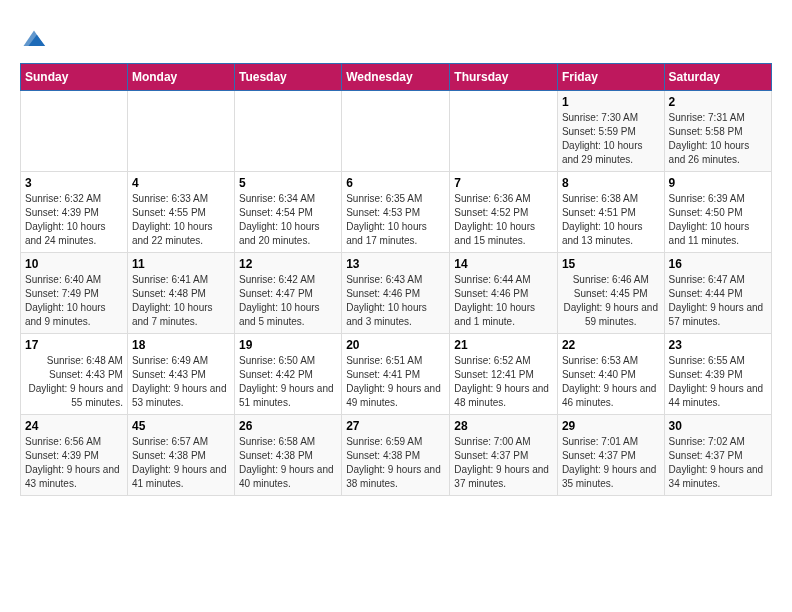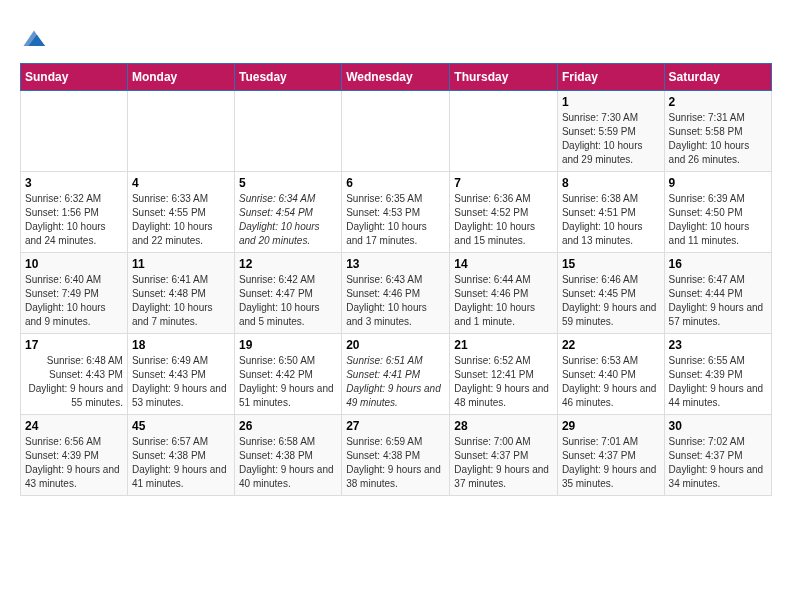--- a/index.html
+++ b/index.html
@@ -144,32 +144,32 @@
           <div class="day-num">2</div>
           <div class="day-info" style="white-space: pre-line;">Sunrise: 7:31 AM
 Sunset: 5:58 PM
 Daylight: 10 hours and 26 minutes.</div>
         </td>
       </tr>
       <tr>
         <td>
           <div class="day-num">3</div>
           <div class="day-info" style="white-space: pre-line;">Sunrise: 6:32 AM
-Sunset: 1:56 PM
+Sunset: 4:39 PM
 Daylight: 10 hours and 24 minutes.</div>
         </td>
         <td>
           <div class="day-num">4</div>
           <div class="day-info" style="white-space: pre-line;">Sunrise: 6:33 AM
 Sunset: 4:55 PM
 Daylight: 10 hours and 22 minutes.</div>
         </td>
         <td>
           <div class="day-num">5</div>
-          <div class="day-info" style="white-space: pre-line; font-style: italic;">Sunrise: 6:34 AM
+          <div class="day-info" style="white-space: pre-line;">Sunrise: 6:34 AM
 Sunset: 4:54 PM
 Daylight: 10 hours and 20 minutes.</div>
         </td>
         <td>
           <div class="day-num">6</div>
           <div class="day-info" style="white-space: pre-line;">Sunrise: 6:35 AM
 Sunset: 4:53 PM
 Daylight: 10 hours and 17 minutes.</div>
         </td>
         <td>
@@ -217,21 +217,21 @@
 Daylight: 10 hours and 3 minutes.</div>
         </td>
         <td>
           <div class="day-num">14</div>
           <div class="day-info" style="white-space: pre-line;">Sunrise: 6:44 AM
 Sunset: 4:46 PM
 Daylight: 10 hours and 1 minute.</div>
         </td>
         <td>
           <div class="day-num">15</div>
-          <div class="day-info" style="white-space: pre-line;">Sunrise: 6:46 AM
+          <div class="day-info" style="white-space: pre-line; text-align: center;">Sunrise: 6:46 AM
 Sunset: 4:45 PM
 Daylight: 9 hours and 59 minutes.</div>
         </td>
         <td>
           <div class="day-num">16</div>
           <div class="day-info" style="white-space: pre-line;">Sunrise: 6:47 AM
 Sunset: 4:44 PM
 Daylight: 9 hours and 57 minutes.</div>
         </td>
       </tr>
@@ -249,21 +249,21 @@
 Daylight: 9 hours and 53 minutes.</div>
         </td>
         <td>
           <div class="day-num">19</div>
           <div class="day-info" style="white-space: pre-line;">Sunrise: 6:50 AM
 Sunset: 4:42 PM
 Daylight: 9 hours and 51 minutes.</div>
         </td>
         <td>
           <div class="day-num">20</div>
-          <div class="day-info" style="white-space: pre-line; font-style: italic;">Sunrise: 6:51 AM
+          <div class="day-info" style="white-space: pre-line;">Sunrise: 6:51 AM
 Sunset: 4:41 PM
 Daylight: 9 hours and 49 minutes.</div>
         </td>
         <td>
           <div class="day-num">21</div>
           <div class="day-info" style="white-space: pre-line;">Sunrise: 6:52 AM
 Sunset: 12:41 PM
 Daylight: 9 hours and 48 minutes.</div>
         </td>
         <td>

